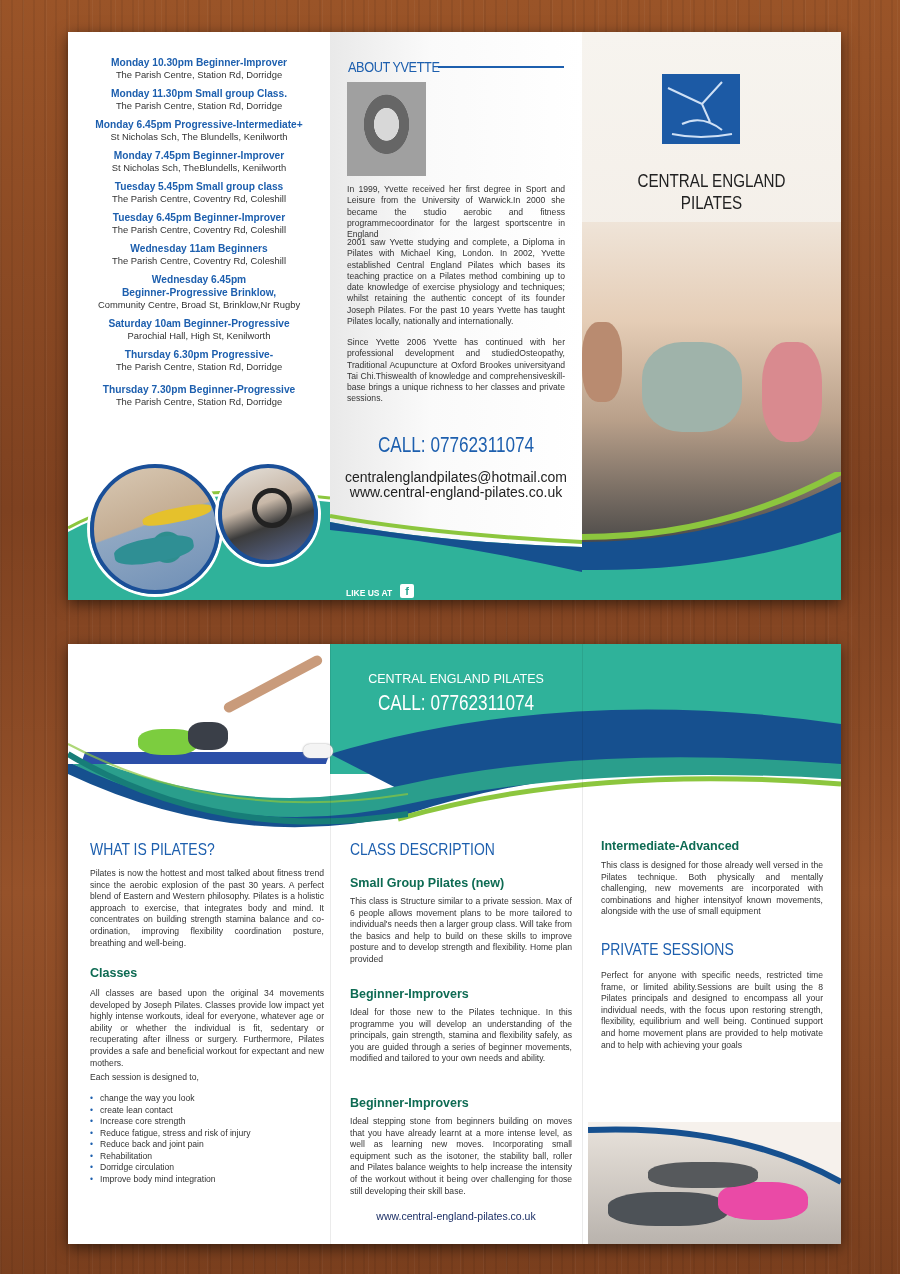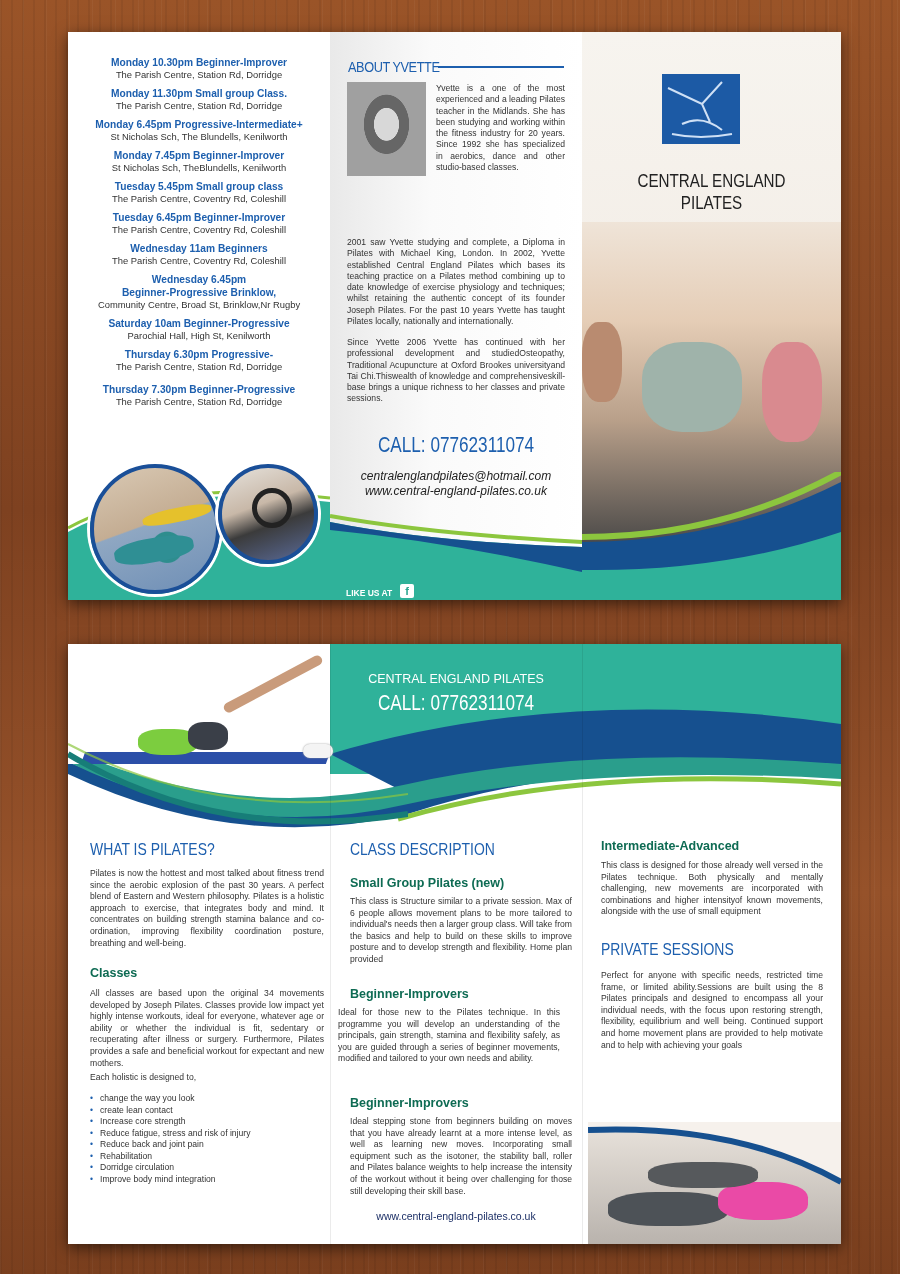--- a/index.html
+++ b/index.html
@@ -46,21 +46,21 @@
 
   
   .about-h { position:absolute; left: 18px; top: 26px; color:#1d5fae; font-size: 15px; font-family: "Liberation Sans Narrow","Liberation Sans", sans-serif; letter-spacing: -0.5px; transform: scaleX(0.85); transform-origin: left; }
   .about-rule { position:absolute; left: 108px; top: 34px; width: 126px; height: 2px; background:#1d5fae; }
   .photo { position:absolute; left: 17px; top: 50px; width: 79px; height: 94px;
     background: radial-gradient(ellipse at 50% 45%, #d8d8d8 0 22%, #666 23% 40%, #a0a0a0 41%); filter: grayscale(1); }
   .ptext { color: #333; font-size: 8.6px; line-height: 11.3px; text-align: justify; }
   .about-side { position:absolute; left: 106px; top: 51px; width: 129px; }
   .about-main { position:absolute; left: 17px; width: 218px; }
   .call { position:absolute; left: 0; width: 252px; text-align:center; color:#1d5fae; font-size: 22px; letter-spacing: 0px; transform: scaleX(0.78); }
-  .email, .web { position:absolute; left:0; width:252px; text-align:center; color:#222; font-size: 12px; font-style: italic; }
+  .email, .web { position:absolute; left:0; width:252px; text-align:center; color:#222; font-size: 14px; }
   .like { position:absolute; left: 16px; top: 556px; color:#fff; font-size: 8.5px; font-weight: bold; }
   .fb { position:absolute; left: 70px; top: 552px; width: 14px; height: 14px; background:#fff; border-radius: 2px; color:#2aa590; font-weight:bold; font-size: 11px; text-align:center; line-height: 15px; }
 
   
   .cover-bg { position:absolute; inset:0; background: linear-gradient(180deg, #f7f4ef 0%, #efe7de 100%); }
   .logo { position:absolute; left: 80px; top: 10px; width: 78px; height: 70px; background:#1c5aa5; }
   .cover-title { position:absolute; left: 0; width: 259px; top: 138px; text-align:center; color:#222; font-size: 19px; transform: scaleX(0.8); }
   .cover-photo { position:absolute; left: 0; top: 190px; width: 259px; height: 330px;
     background: linear-gradient(180deg, #efe4d8 0%, #e5cdb6 30%, #b9a08a 60%, #444 100%); }
 
@@ -142,21 +142,21 @@
     <div class="circle circle2">
       <div class="fig" style="left:30px;top:20px;width:40px;height:40px;border:5px solid #222;background:transparent;border-radius:50%"></div>
     </div>
   </div>
   <div class="fold" style="left:262px"></div>
 
   <div class="panel p2">
     <div class="about-h">ABOUT YVETTE</div>
     <div class="about-rule"></div>
     <div class="photo"></div>
-    <div class="ptext about-side">Yvette is a one of the most experienced and a leading Pilates teacher in the Midlands. She has been studying and working within the fitness industry for 20 years. Since 1992 she has specialized in aerobics, dance and other studio-based classes.</div>
+    <div class="ptext about-main" style="top:152px">In 1999, Yvette received her first degree in Sport and Leisure from the University of Warwick.In 2000 she became the studio aerobic and fitness programmecoordinator for the largest sportscentre in England</div>
     <div class="ptext about-main" style="top:205px">2001 saw Yvette studying and complete, a Diploma in Pilates with Michael King, London. In 2002, Yvette established Central England Pilates which bases its teaching practice on a Pilates method combining up to date knowledge of exercise physiology and techniques; whilst retaining the authentic concept of its founder Joseph Pilates. For the past 10 years Yvette has taught Pilates locally, nationally and internationally.</div>
     <div class="ptext about-main" style="top:305px">Since Yvette 2006 Yvette has continued with her professional development and studiedOsteopathy, Traditional Acupuncture at Oxford Brookes universityand Tai Chi.Thiswealth of knowledge and comprehensiveskill-base brings a unique richness to her classes and private sessions.</div>
 
     <div class="call" style="top:400px">CALL: 07762311074</div>
     <div class="email" style="top:437px">centralenglandpilates@hotmail.com</div>
     <div class="web" style="top:452px">www.central-england-pilates.co.uk</div>
 
     <svg class="wave" style="top:470px" width="252" height="98" viewBox="0 0 252 98">
       <path d="M0 20 Q 100 40 252 45 L252 98 L0 98 Z" fill="#2fb29a"></path>
       <path d="M0 20 Q 100 40 252 45 L252 70 Q 120 40 0 28 Z" fill="#16508f"></path>
@@ -213,37 +213,37 @@
   <div class="banner-text" style="top:28px;font-size:12.5px">CENTRAL ENGLAND PILATES</div>
   <div class="banner-text" style="top:46px;font-size:22px;transform:scaleX(0.78)">CALL: 07762311074</div>
 
   <div class="fold" style="left:262px"></div>
   <div class="fold" style="left:514px"></div>
 
   <div class="h-blue" style="left:22px;top:196px">WHAT IS PILATES?</div>
   <div class="btxt" style="left:22px;top:224px;width:234px">Pilates is now the hottest and most talked about fitness trend since the aerobic explosion of the past 30 years. A perfect blend of Eastern and Western philosophy.  Pilates is a holistic approach to exercise, that integrates body and mind. It concentrates on building strength stamina balance and co-ordination, improving flexibility coordination posture, breathing and well-being.</div>
   <div class="h-green" style="left:22px;top:322px">Classes</div>
   <div class="btxt" style="left:22px;top:344px;width:234px">All classes are based upon the original 34 movements developed by Joseph Pilates.  Classes provide low impact yet highly intense workouts, ideal for everyone, whatever age or ability or whether the individual is fit, sedentary or recuperating after illness or surgery. Furthermore, Pilates provides a safe and beneficial workout for expectant and new mothers.</div>
-  <div class="btxt" style="left:22px;top:428px;width:234px">Each holistic is designed to,</div>
+  <div class="btxt" style="left:22px;top:428px;width:234px">Each session is designed to,</div>
   <ul class="bullets" style="left:22px;top:449px;width:200px">
     <li>change the way you look</li>
     <li>create lean contact</li>
     <li>Increase core strength</li>
     <li>Reduce fatigue, stress and risk of injury</li>
     <li>Reduce back and joint pain</li>
     <li>Rehabilitation</li>
     <li>Dorridge circulation</li>
     <li>Improve body mind integration</li>
   </ul>
 
   <div class="h-blue" style="left:282px;top:196px">CLASS DESCRIPTION</div>
   <div class="h-green" style="left:282px;top:232px">Small Group Pilates (new)</div>
   <div class="btxt" style="left:282px;top:252px;width:222px">This class is Structure similar to a private session. Max of 6 people allows movement plans to be more tailored to individual's needs then a larger group class. Will take from the basics and help to build on these skills to improve posture and to develop strength and flexibility. Home plan provided</div>
   <div class="h-green" style="left:282px;top:343px">Beginner-Improvers</div>
-  <div class="btxt" style="left:270px;top:363px;width:222px">Ideal for those new to the Pilates technique. In this programme you will develop an understanding of the principals, gain strength, stamina and flexibility safely, as you are guided through a series of beginner movements, modified and tailored to your own needs and ability.</div>
+  <div class="btxt" style="left:282px;top:363px;width:222px">Ideal for those new to the Pilates technique. In this programme you will develop an understanding of the principals, gain strength, stamina and flexibility safely, as you are guided through a series of beginner movements, modified and tailored to your own needs and ability.</div>
   <div class="h-green" style="left:282px;top:452px">Beginner-Improvers</div>
   <div class="btxt" style="left:282px;top:472px;width:222px">Ideal stepping stone from beginners building on moves that you have already learnt at a more intense level, as well as learning new moves. Incorporating small equipment such as the isotoner, the stability ball, roller and Pilates balance weights to help increase the intensity of the workout without it being over challenging for those still developing their skill base.</div>
   <div class="web-bottom">www.central-england-pilates.co.uk</div>
 
   <div class="h-green" style="left:533px;top:195px">Intermediate-Advanced</div>
   <div class="btxt" style="left:533px;top:216px;width:222px">This class is designed for those already well versed in the Pilates technique. Both physically and mentally challenging, new movements are incorporated with combinations and higher intensityof known movements, alongside with the use of small equipment</div>
   <div class="h-blue" style="left:533px;top:296px">PRIVATE SESSIONS</div>
   <div class="btxt" style="left:533px;top:326px;width:222px">Perfect for anyone with specific needs, restricted time frame, or limited ability.Sessions are built using the 8 Pilates principals and designed to encompass all your individual needs, with the focus upon restoring strength, flexibility, equilibrium and well being. Continued support and home movement plans are provided to help motivate and to help with achieving your goals</div>
 
   <div style="position:absolute;left:520px;top:478px;width:253px;height:122px;overflow:hidden;background:linear-gradient(180deg,#e9e3dc,#b9b3ad);">

